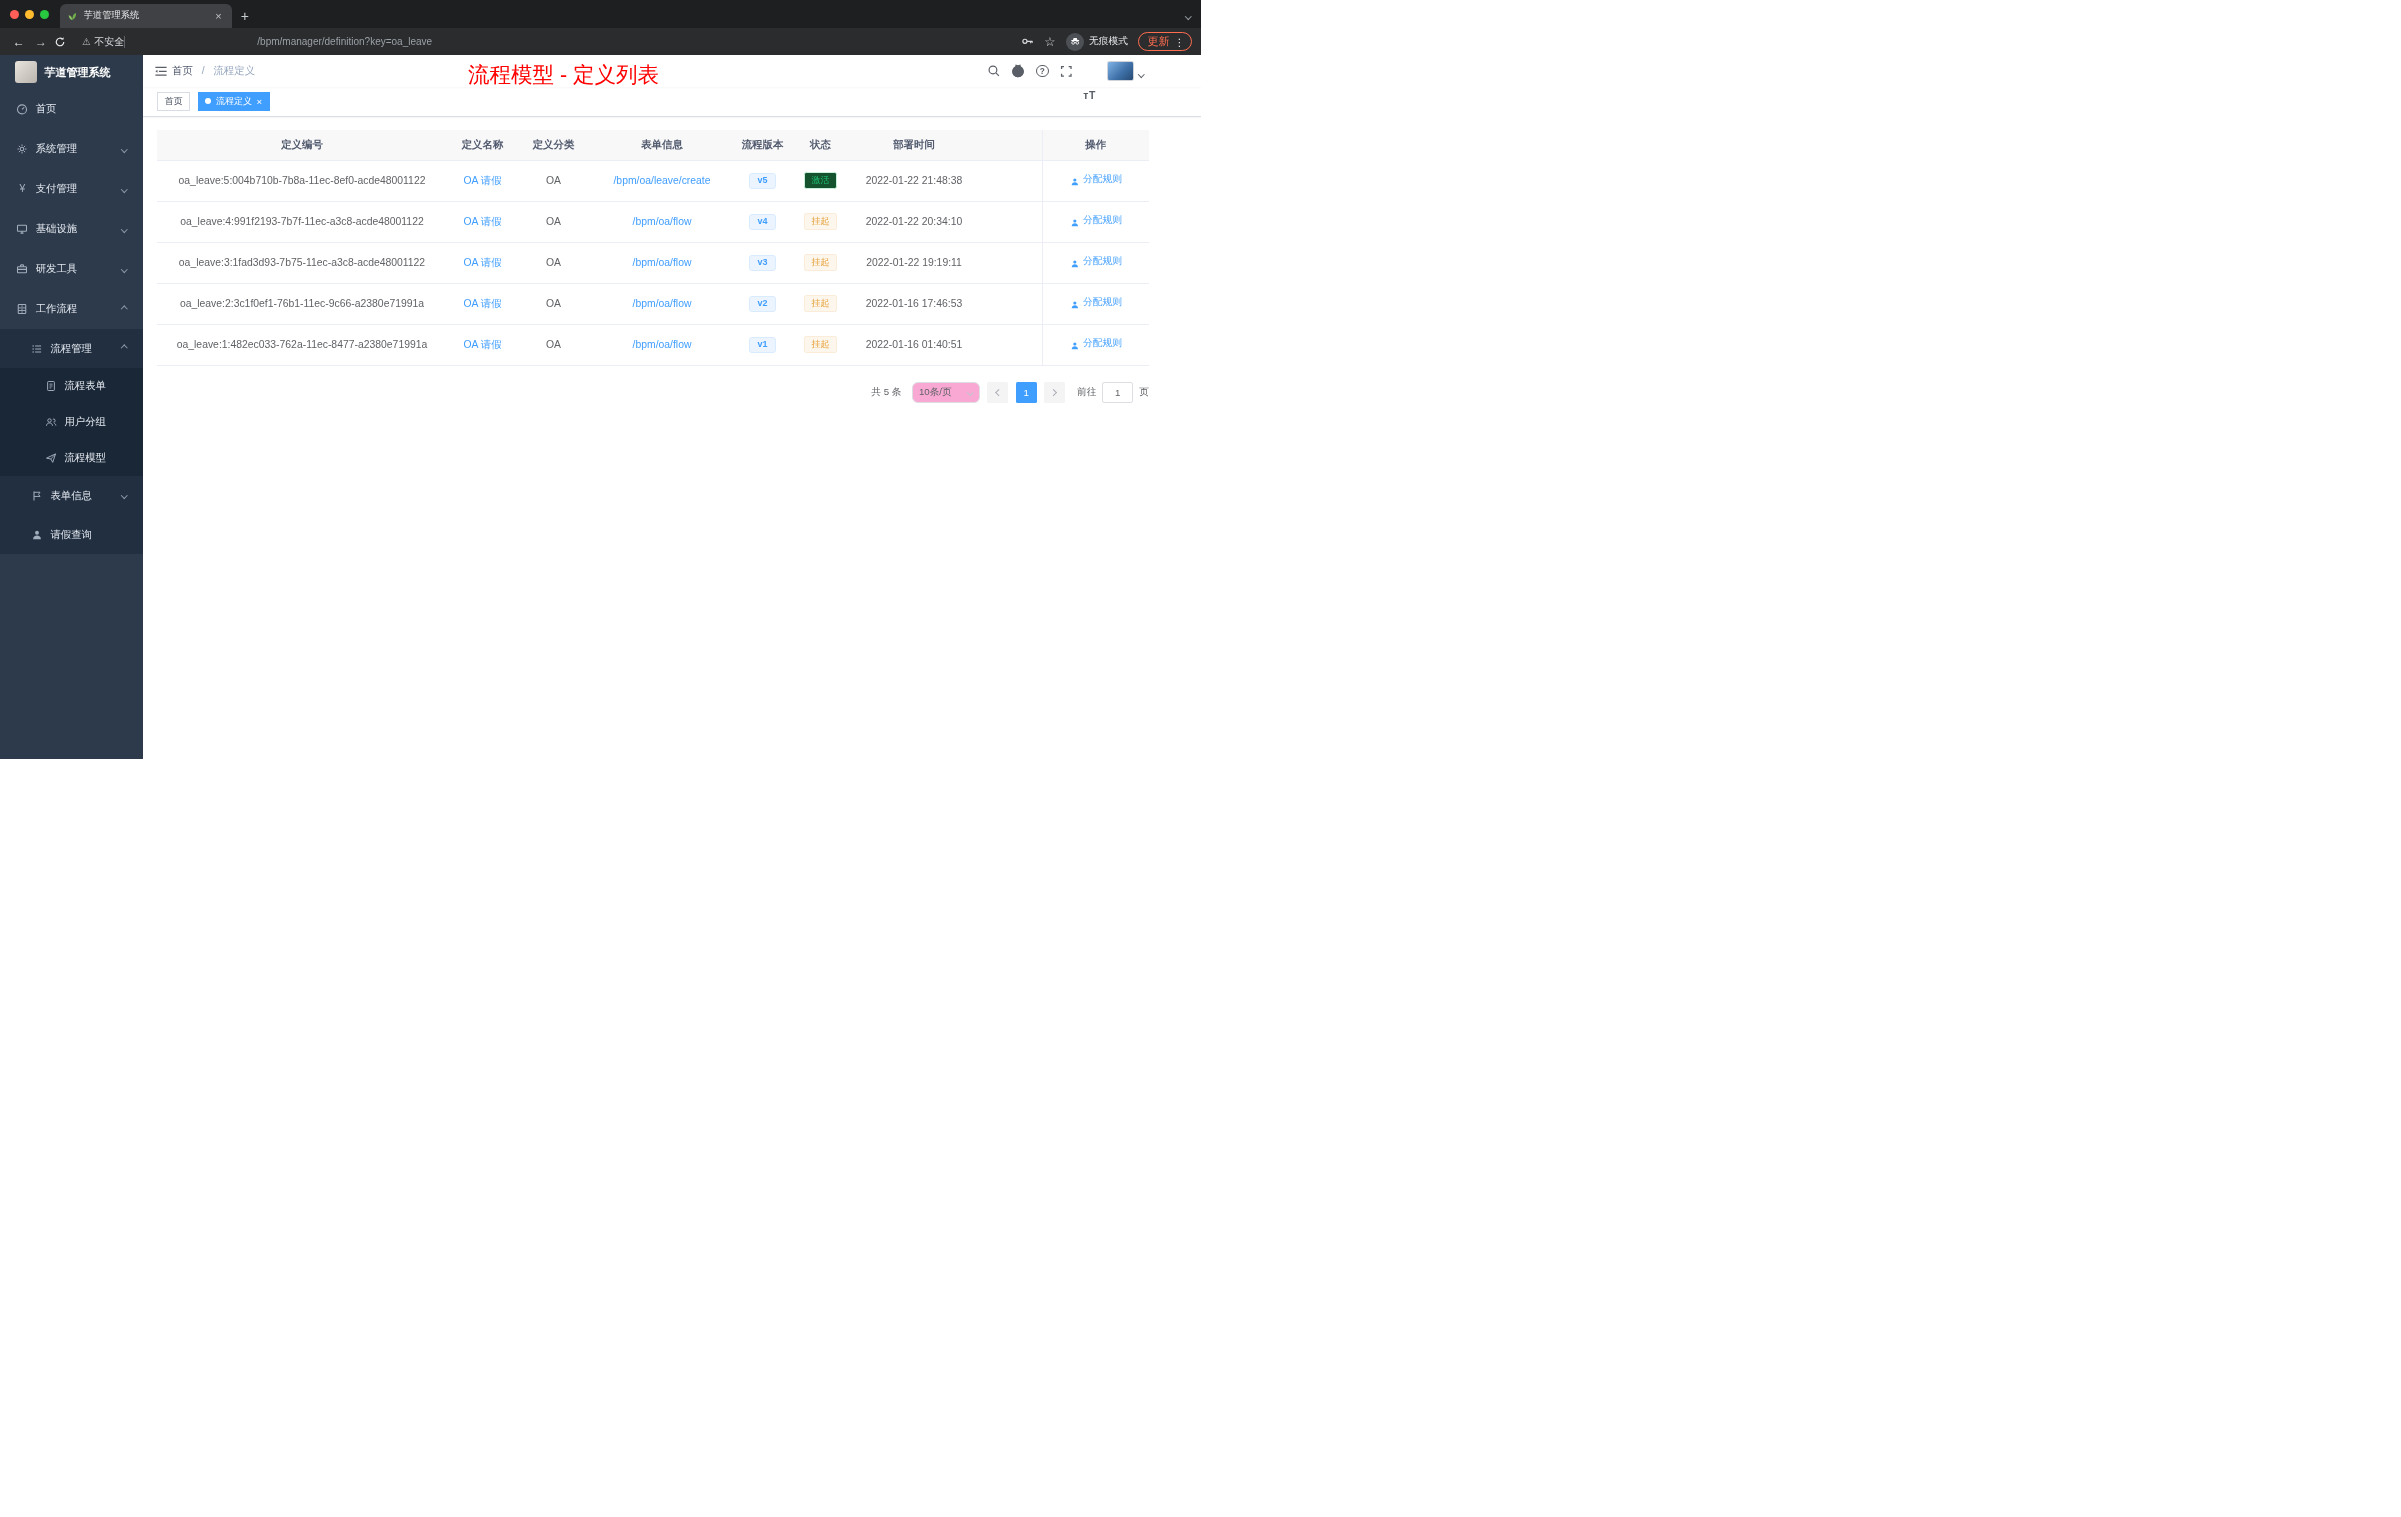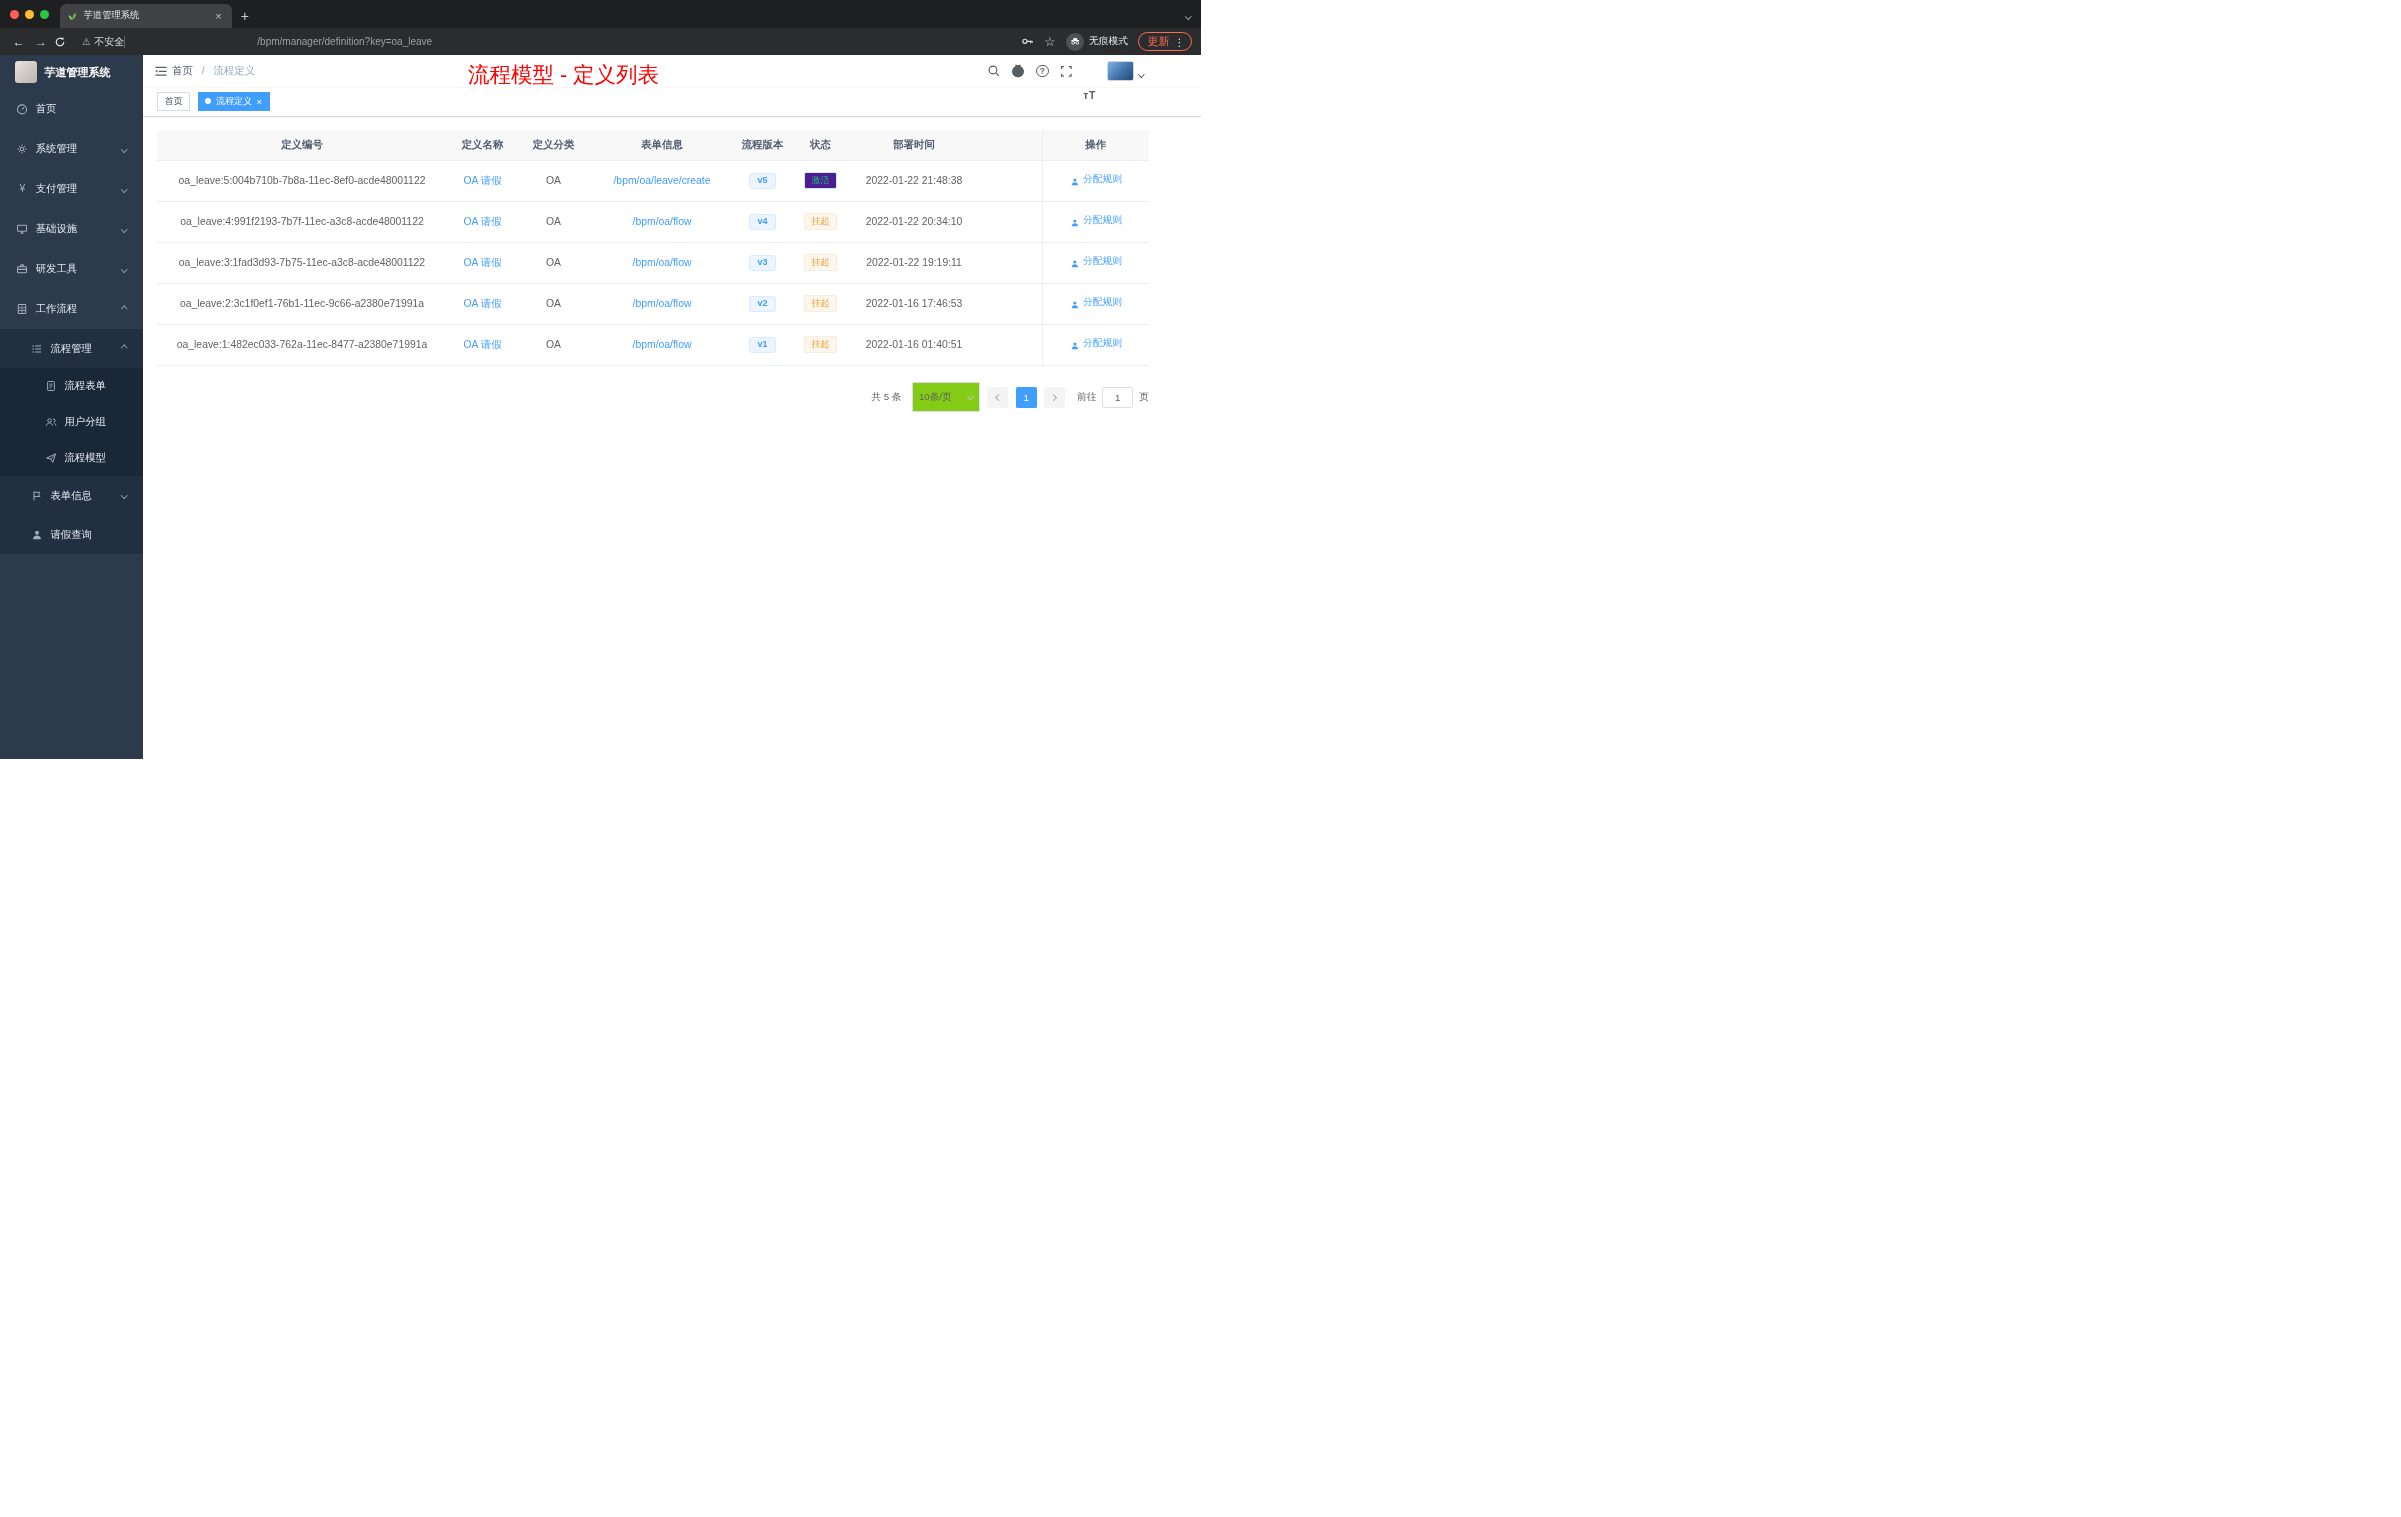--- a/index.html
+++ b/index.html
@@ -75,27 +75,27 @@
 
   .content { flex:1; padding:13.4px 0 0 14px; overflow:hidden; }
 
   table.def-table { border-collapse:collapse; width:992px; table-layout:fixed; }
   .def-table th { background:#f8f8f9; color:#515a6e; font-weight:bold; font-size:10.4px; height:30px; text-align:center; border-bottom:0.7px solid #ebeef5; }
   .def-table td { height:41px; text-align:center; font-size:10.4px; color:#606266; border-bottom:0.7px solid #ebeef5; white-space:nowrap; overflow:hidden; }
   .col-ops { border-left:0.7px solid #ebeef5 !important; }
   .link { color:#409eff; cursor:pointer; }
   .ver-tag { display:inline-block; background:#ecf5ff; border:0.7px solid #d9ecff; color:#409eff; border-radius:3px; font-size:9px; padding:2.2px 7.4px; line-height:1;font-weight:bold; }
   .st-tag { display:inline-block; border-radius:2.2px; font-size:9px; padding:3px 6.7px; line-height:1; }
-  .st-success { background:#4c1d95; color:#1dbf73; border:0.7px solid #c9f0da; }
+  .st-success { background:#14532d; color:#1dbf73; border:0.7px solid #c9f0da; }
   .st-warning { background:#fdf6ec; color:#e6a23c; border:0.7px solid #faecd8; }
   .ops-link { color:#409eff; cursor:pointer; display:inline-flex; align-items:flex-end; gap:3.7px; font-size:9.7px; }
 
   .pagination { width:992px; display:flex; justify-content:flex-end; align-items:center; margin-top:16.3px; gap:7.4px; color:#606266; font-size:9.7px; }
   .pg-total { margin-right:3px; }
-  .pg-select { display:inline-flex; align-items:center; justify-content:space-between; width:68px; height:30px; border:0.7px solid #dcdee2; border-radius:1px; padding:0 6px; color:#606266; cursor:pointer; background:#84cc16; }
+  .pg-select { display:inline-flex; align-items:center; justify-content:space-between; width:68px; height:21px; border:0.7px solid #dcdee2; border-radius:6px; padding:0 6px; color:#606266; cursor:pointer; background:#f9a8d4; }
   .pg-select .chev { border-color:#c0c4cc; margin-top:-1.5px; }
   .pg-btn { width:21px; height:21px; background:#f4f4f5; border-radius:1.5px; display:inline-flex; align-items:center; justify-content:center; cursor:pointer; }
   .pg-btn .chev { border-color:#a8abb2; width:5.2px; height:5.2px; }
   .chev.left { transform:rotate(135deg); margin-left:2.2px; }
   .chev.right { transform:rotate(-45deg); margin-right:2.2px; }
   .pg-page { width:21px; height:21px; background:#409eff; color:#fff; border-radius:1.5px; display:inline-flex; align-items:center; justify-content:center; font-size:9.7px; cursor:pointer; }
   .pg-goto { display:inline-flex; align-items:center; gap:6px; margin-left:4.5px; }
   .pg-input { width:31px; height:21px; border:0.7px solid #dcdee2; border-radius:2.2px; text-align:center; font-size:9.7px; color:#606266; font-family:inherit; }
 
   svg { display:block; }

